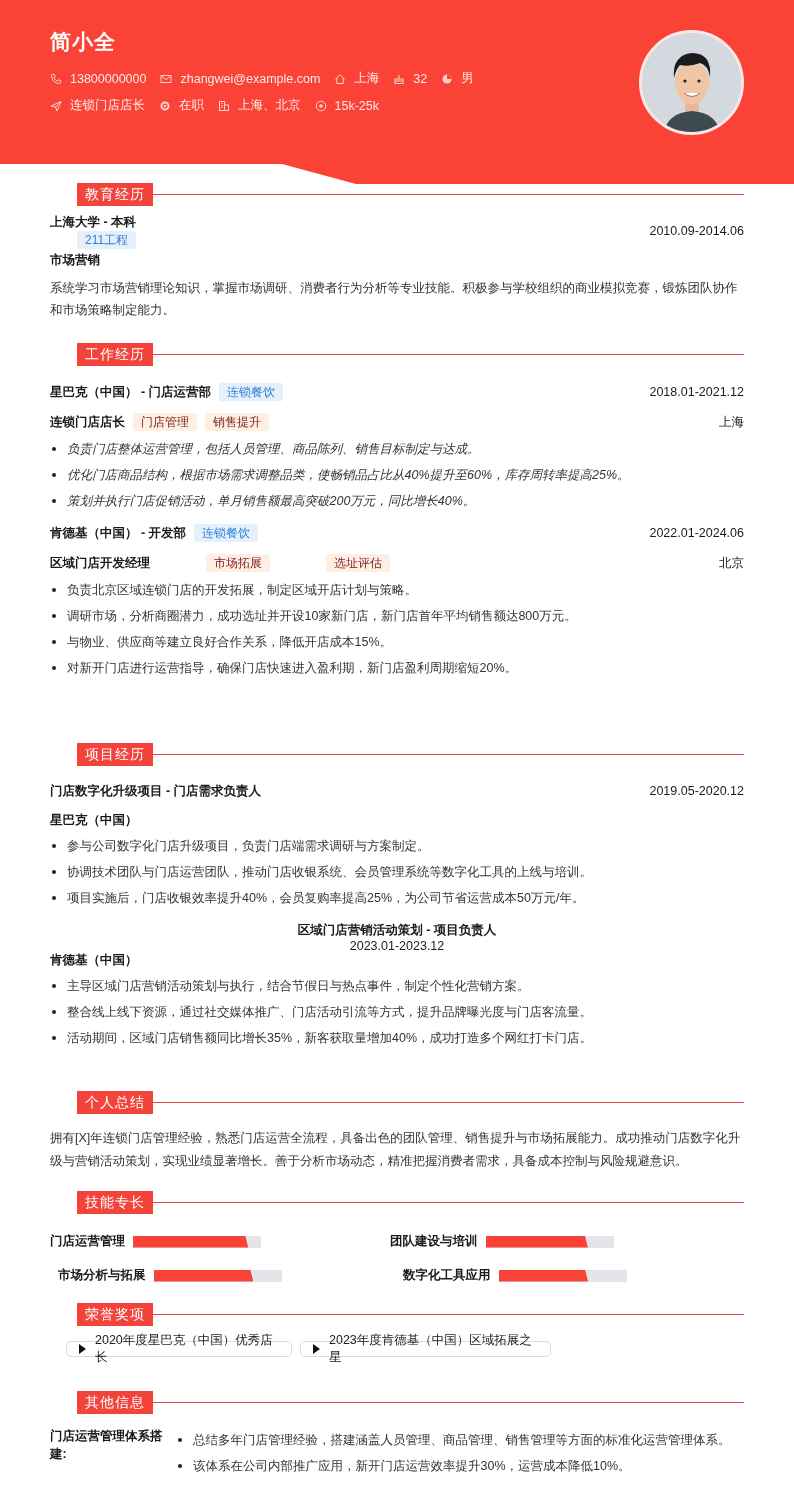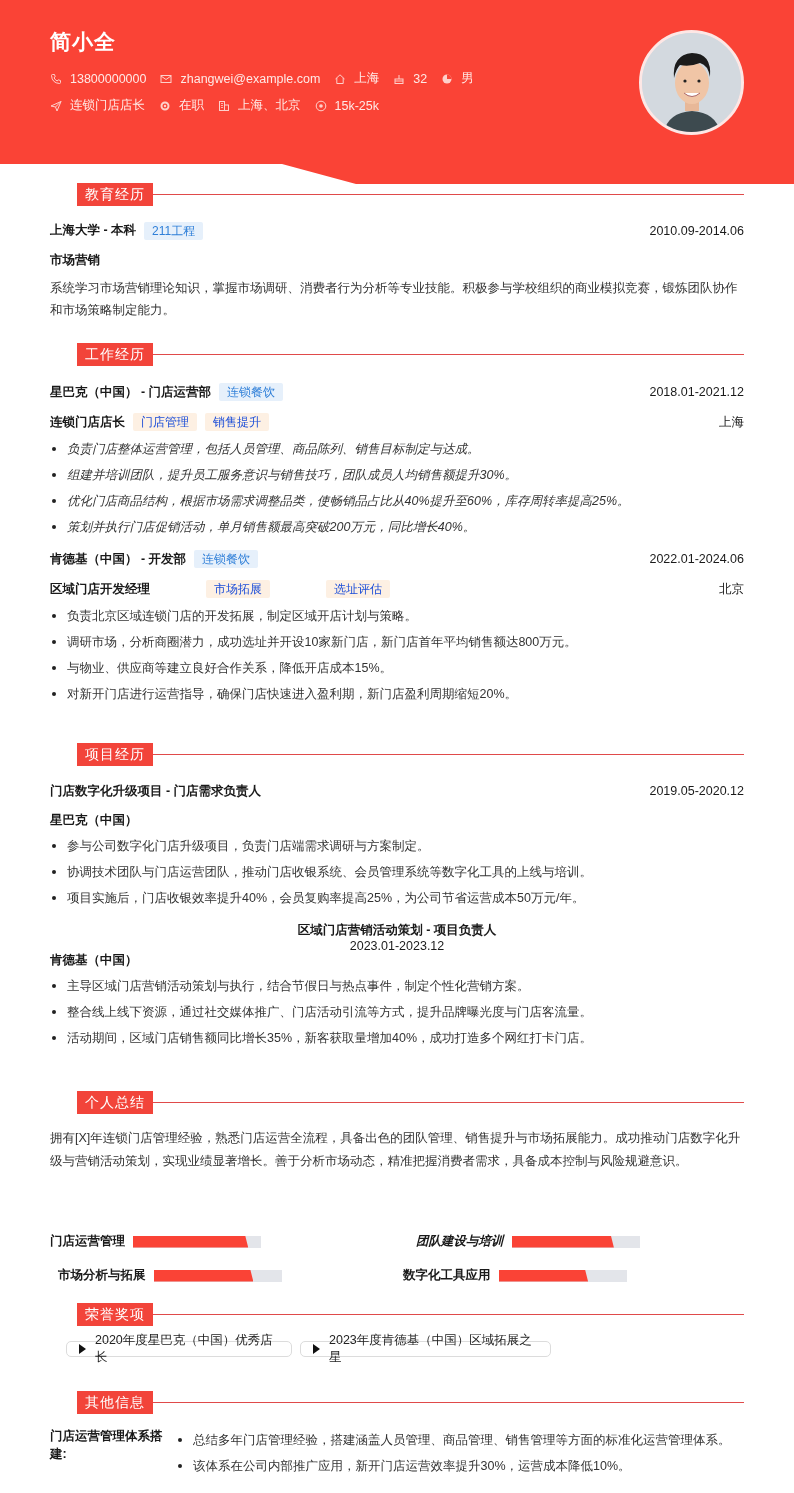--- a/index.html
+++ b/index.html
@@ -20,21 +20,21 @@
   .section { position: absolute; left: 50px; width: 694px; }
   .sec-title { display: flex; align-items: center; height: 23px; padding-left: 27px; }
   .sec-badge { background: #f2443a; color: #fff; font-size: 14px; padding: 0 8px; height: 23px; line-height: 23px; letter-spacing: 1px; }
   .sec-line { flex: 1; height: 1px; background: #e04a4a; }
 
   .row { display: flex; justify-content: space-between; align-items: center; }
   .bold { font-weight: bold; font-size: 12.5px; color: #1a1a1a; }
   .date { font-weight: normal; font-size: 12.5px; color: #1a1a1a; }
   .tag { display: inline-block; font-size: 12px; padding: 0 8px; height: 18px; line-height: 18px; margin-left: 8px; border-radius: 2px; }
   .tag.blue { background: #e6f0fb; color: #2f7fd8; }
-  .tag.orange { background: #fdf0e3; color: #1d4ed8; }
+  .tag.orange { background: #fdf0e3; color: #7f1d1d; }
   .para { font-size: 12.5px; line-height: 22px; color: #333; }
   ul.bullets { list-style: none; }
   ul.bullets li { position: relative; padding-left: 17px; font-size: 12.5px; line-height: 26px; color: #333; }
   ul.bullets li::before { content: ""; position: absolute; left: 2px; top: 11px; width: 4px; height: 4px; border-radius: 50%; background: #222; }
 
   .skill { position: absolute; display: flex; align-items: center; }
   .skill-label { font-size: 12.5px; font-weight: bold; color: #1a1a1a; margin-right: 8px; }
   .skill-track { width: 128px; height: 12px; background: #e3e5ea; position: relative; }
   .skill-fill { position: absolute; left: 0; top: 0; height: 12px; background: #fa4336; clip-path: polygon(0 0, calc(100% - 3px) 0, 100% 100%, 0 100%); }
 
@@ -144,21 +144,21 @@
     <circle cx="57" cy="48" r="1.6" fill="#222"></circle>
   </svg>
 </div>
 
 <div class="section" style="top:183px;">
   <div class="sec-title">
     <span class="sec-badge">教育经历</span>
     <span class="sec-line"></span>
   </div>
   <div class="row" style="margin-top:16px; height:18px;">
-    <div style="display:flex;align-items:flex-start;">
+    <div style="display:flex;align-items:flex-end;flex-direction:column;">
       <span class="bold">上海大学 - 本科</span>
       <span class="tag blue">211工程</span>
     </div>
     <span class="date">2010.09-2014.06</span>
   </div>
   <div class="bold" style="margin-top:12px;">市场营销</div>
   <div class="para" style="margin-top:8px;">系统学习市场营销理论知识，掌握市场调研、消费者行为分析等专业技能。积极参与学校组织的商业模拟竞赛，锻炼团队协作和市场策略制定能力。</div>
 </div>
 
 <div class="section" style="top:343px;">
@@ -178,21 +178,20 @@
     <div class="row" style="margin-top:12px; height:18px;">
       <div style="display:flex;align-items:center;">
         <span class="bold">连锁门店店长</span>
         <span class="tag orange">门店管理</span>
         <span class="tag orange">销售提升</span>
       </div>
       <span class="date">上海</span>
     </div>
     <ul class="bullets" style="margin-top:5px;font-style:italic;">
       <li>负责门店整体运营管理，包括人员管理、商品陈列、销售目标制定与达成。</li>
-      <li>组建并培训团队，提升员工服务意识与销售技巧，团队成员人均销售额提升30%。</li>
       <li>优化门店商品结构，根据市场需求调整品类，使畅销品占比从40%提升至60%，库存周转率提高25%。</li>
       <li>策划并执行门店促销活动，单月销售额最高突破200万元，同比增长40%。</li>
     </ul>
   </div>
 
   <div>
     <div class="row" style="margin-top:10px; height:18px;">
       <div style="display:flex;align-items:center;">
         <span class="bold">肯德基（中国） - 开发部</span>
         <span class="tag blue">连锁餐饮</span>
@@ -251,27 +250,31 @@
 
 <div class="section" style="top:1091px;">
   <div class="sec-title">
     <span class="sec-badge">个人总结</span>
     <span class="sec-line"></span>
   </div>
   <div class="para" style="margin-top:13px; line-height:23px;">拥有[X]年连锁门店管理经验，熟悉门店运营全流程，具备出色的团队管理、销售提升与市场拓展能力。成功推动门店数字化升级与营销活动策划，实现业绩显著增长。善于分析市场动态，精准把握消费者需求，具备成本控制与风险规避意识。</div>
 </div>
 
 <div class="section" style="top:1191px; height:100px;">
+  <div class="sec-title">
+    <span class="sec-badge">技能专长</span>
+    <span class="sec-line"></span>
+  </div>
   <div class="skill" style="left:0; top:42px;">
     <span class="skill-label">门店运营管理</span>
     <span class="skill-track">
         <span class="skill-fill" style="width:90%;"></span>
       </span>
   </div>
-  <div class="skill" style="left:366px; top:42px;font-style:italic;">
+  <div class="skill" style="left:340px; top:42px;">
     <span class="skill-label">团队建设与培训</span>
     <span class="skill-track">
         <span class="skill-fill" style="width:80%;"></span>
       </span>
   </div>
   <div class="skill" style="left:8px; top:76px;">
     <span class="skill-label">市场分析与拓展</span>
     <span class="skill-track">
         <span class="skill-fill" style="width:78%;"></span>
       </span>

